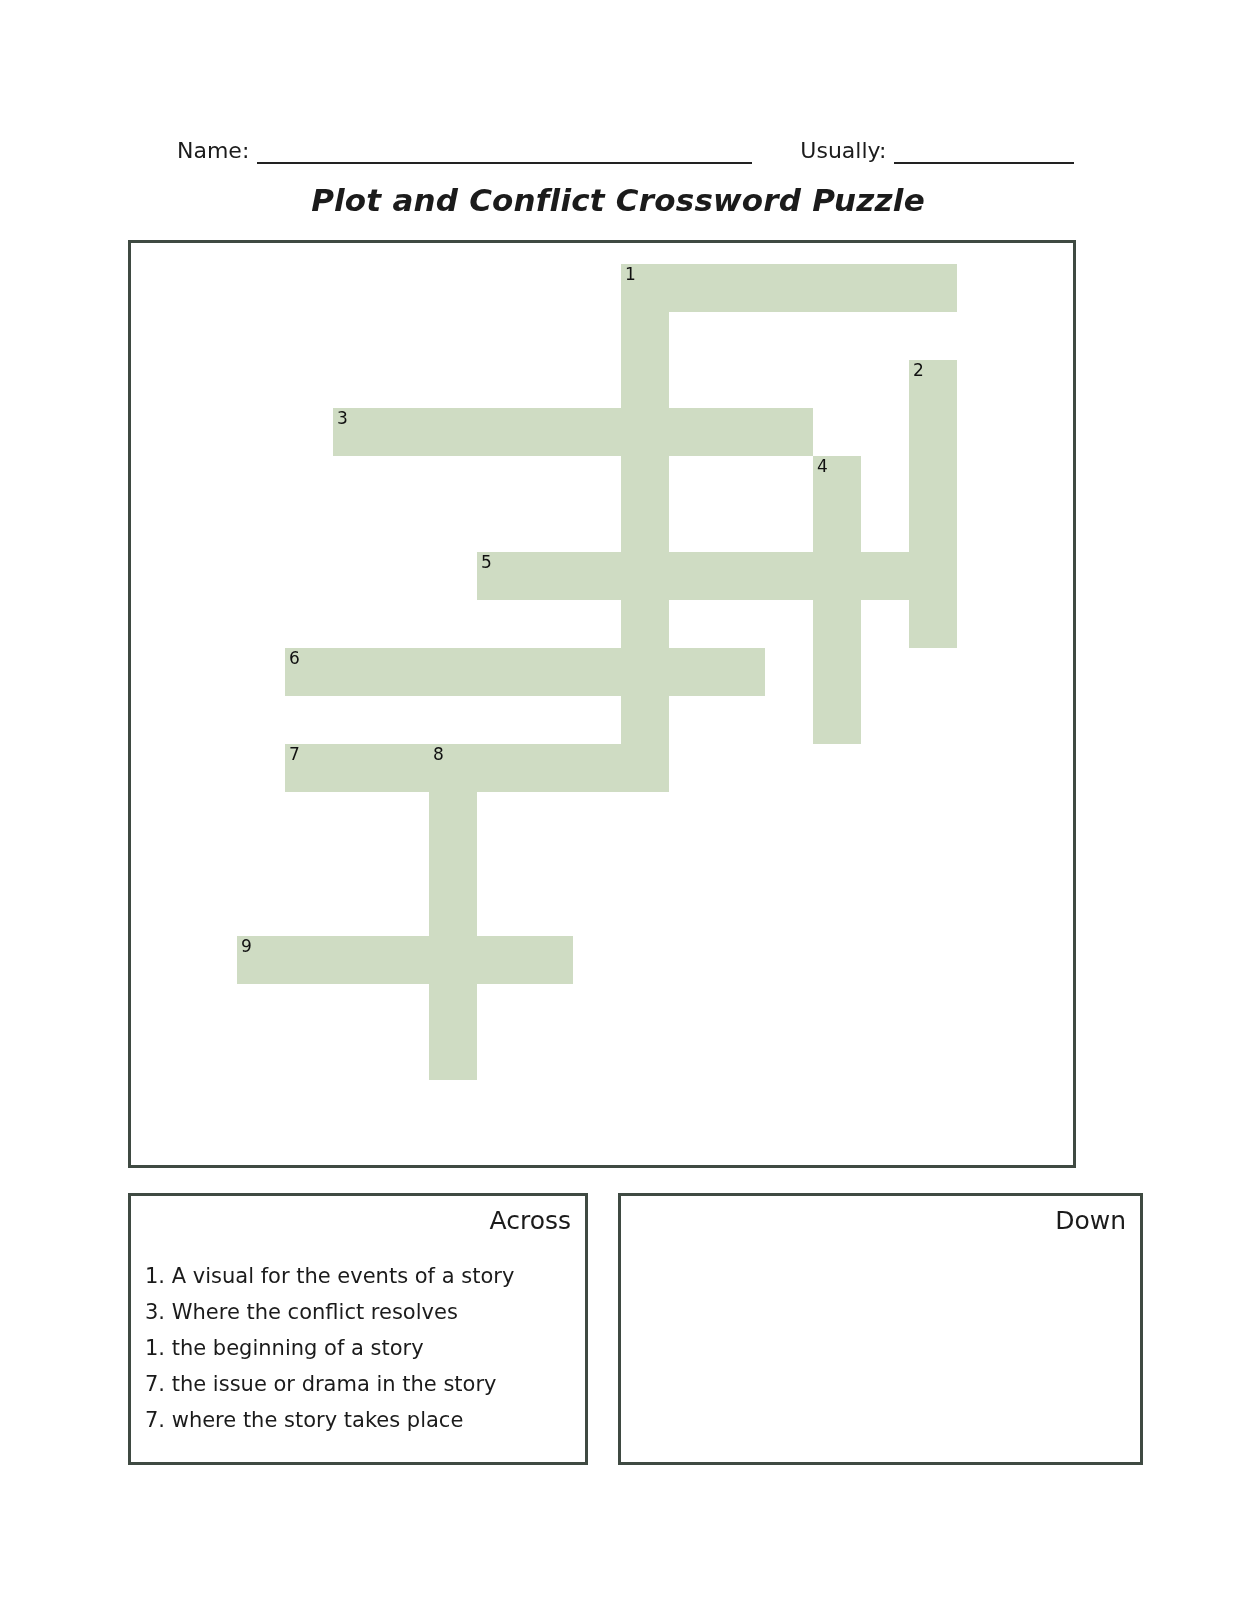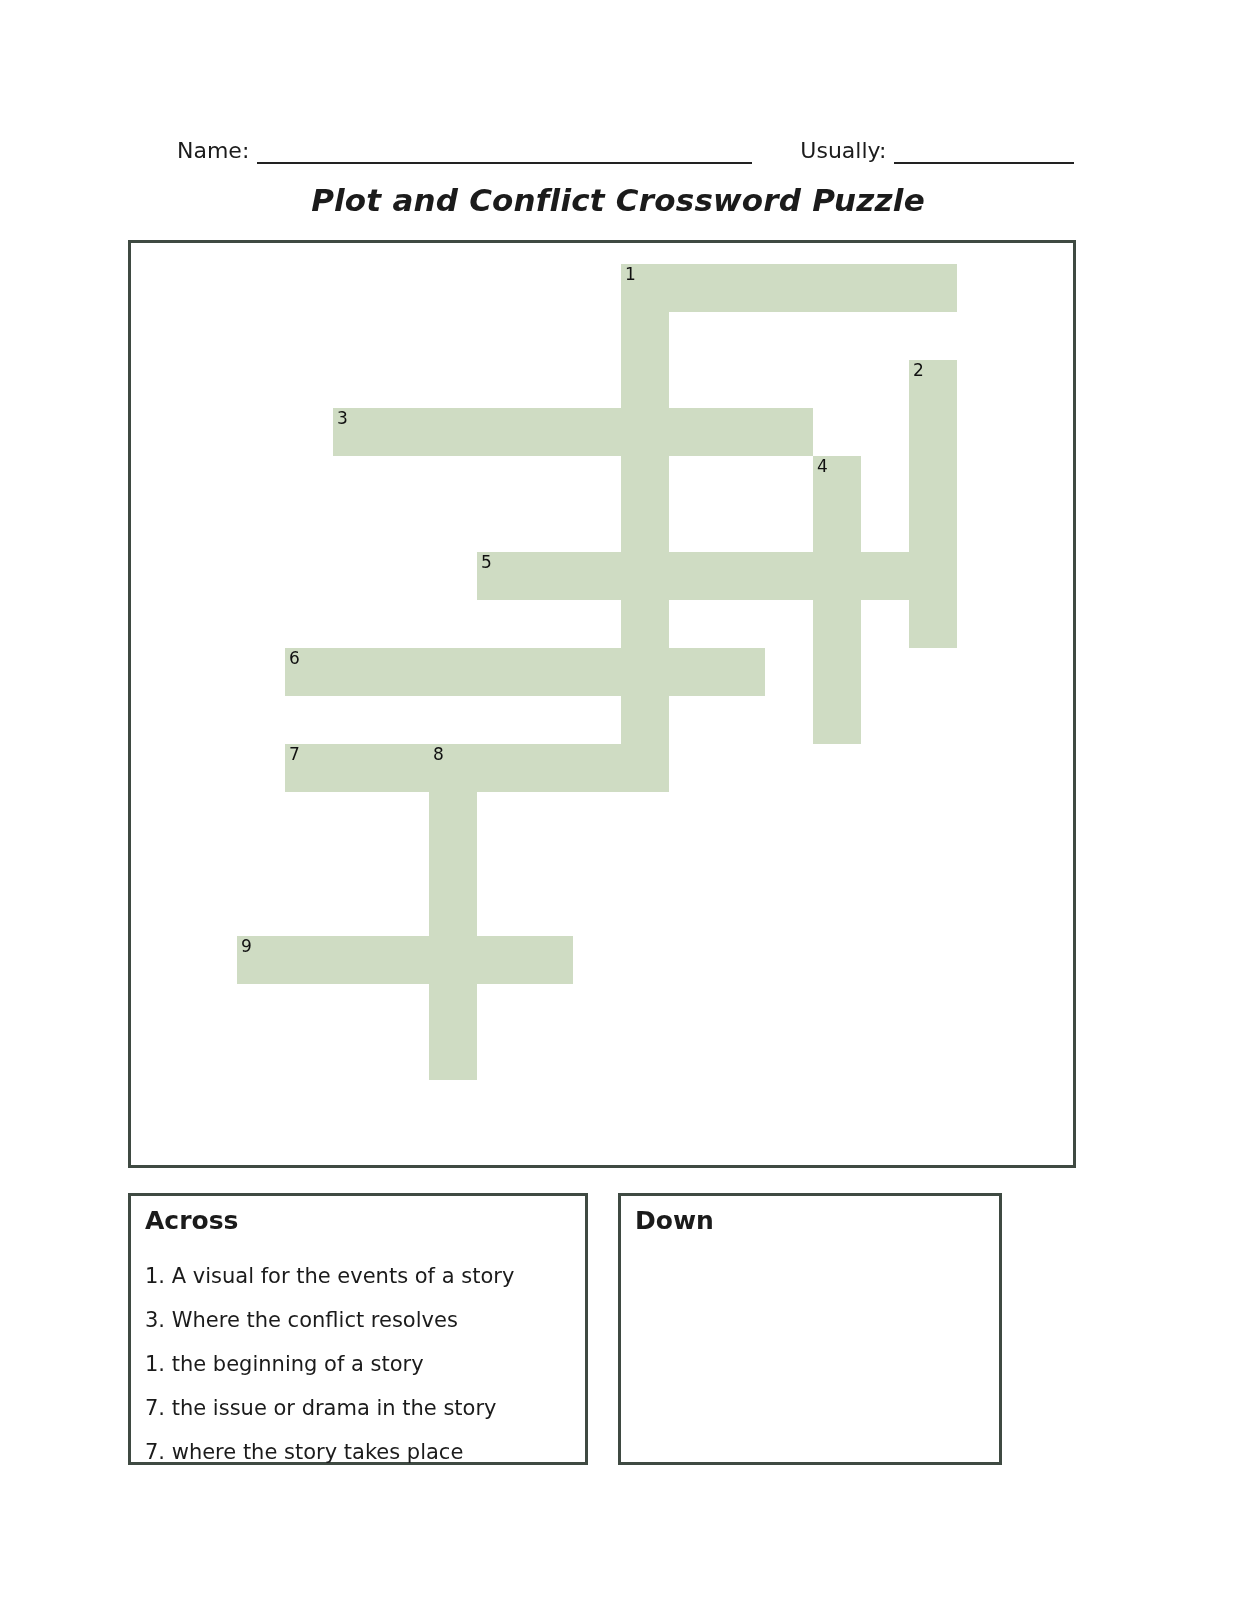--- a/index.html
+++ b/index.html
@@ -101,39 +101,38 @@
   }
   .clue-box.across {
     left: 128px;
     top: 1193px;
     width: 460px;
     height: 272px;
   }
   .clue-box.down {
     left: 618px;
     top: 1193px;
-    width: 384px;
+    width: 525px;
     height: 272px;
   }
   .clue-title {
-    text-align: left;
+    text-align: right;
     font-size: 25px;
-    font-weight: bold;
+    font-weight: normal;
     margin-bottom: 23px;
   }
   .clue-list {
     list-style: none;
     margin: 0;
     padding: 0;
   }
   .clue-list li {
     font-size: 21px;
     line-height: 36px;
     white-space: normal;
-    margin-top: 8px;
   }
 </style>
 </head>
 <body>
 
 <div class="page">
 
   <div class="name-row">
     <span class="field-label">Name:</span>
     <span class="blank-line name-blank"></span>

